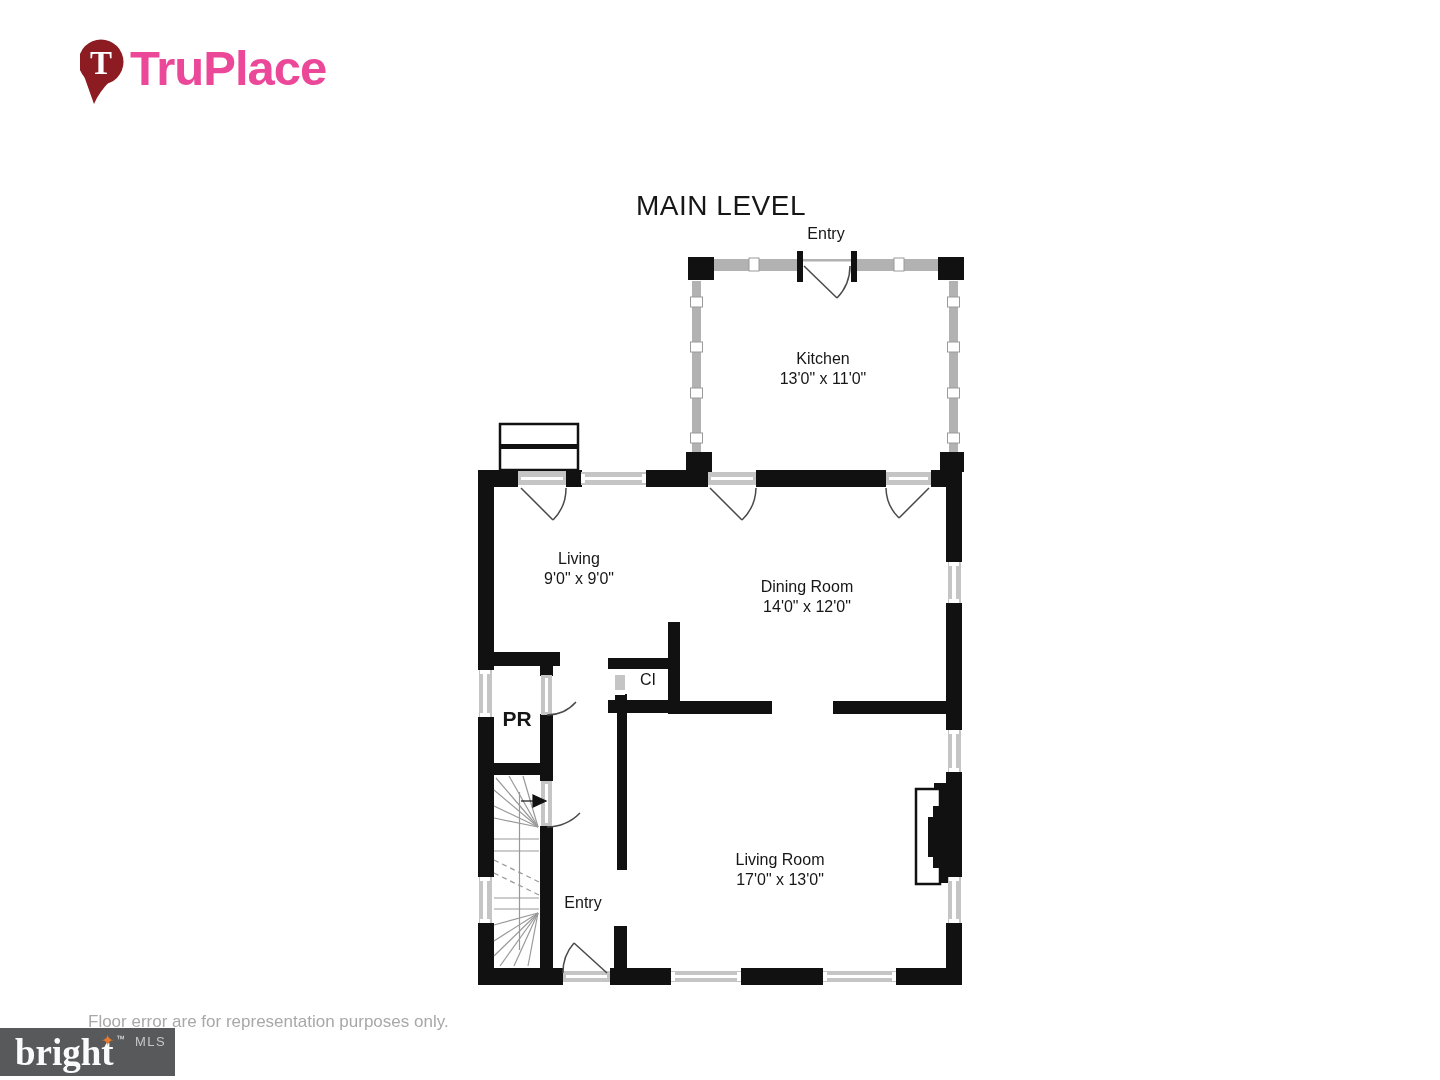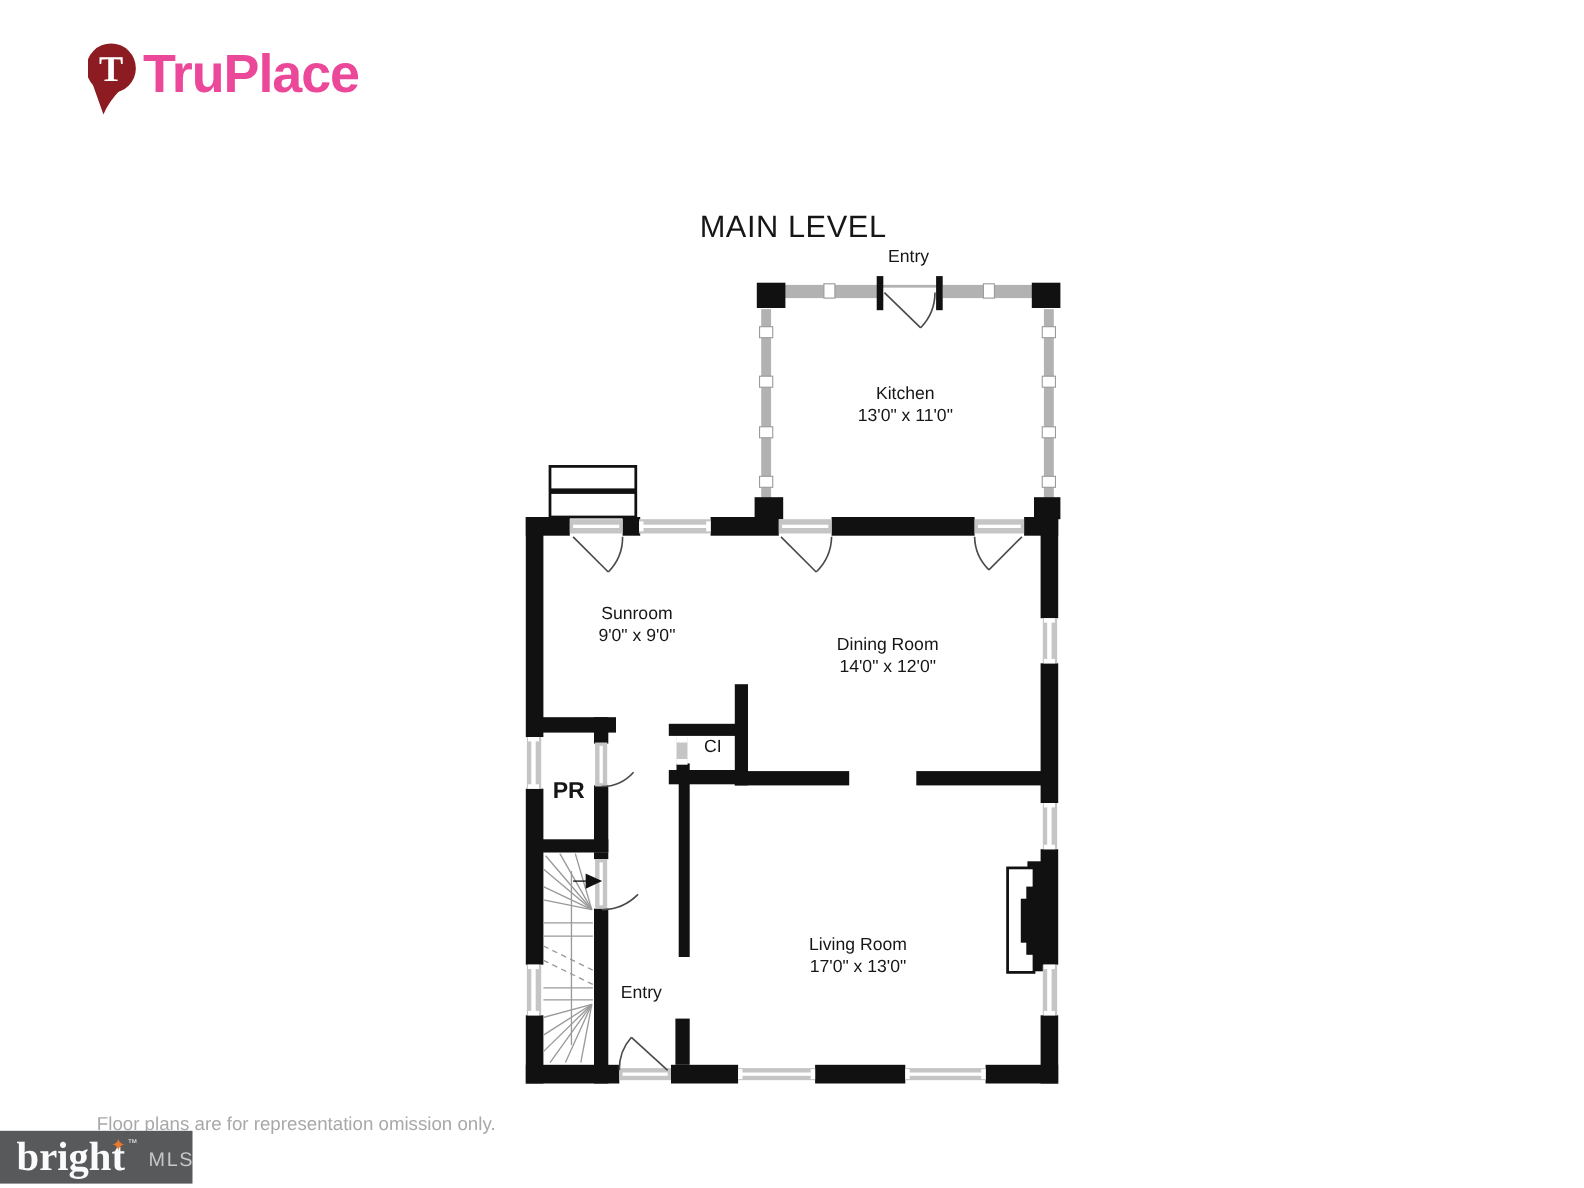--- a/index.html
+++ b/index.html
@@ -28,21 +28,21 @@
   .bright-box{
     position:absolute;left:0;top:1028px;width:175px;height:48px;background:#58595b;
   }
   .bright-word{
     position:absolute;left:15px;top:3px;font-family:"Liberation Serif",serif;
     font-size:37px;font-weight:600;color:#fbfbfb;letter-spacing:0;
   }
   .bright-star{position:absolute;left:101px;top:3px;color:#e87a2d;font-size:16px;}
   .bright-tm{position:absolute;left:116px;top:6px;color:#e9e9e9;font-size:9px;}
   .bright-mls{
-    position:absolute;left:135px;top:16px;color:#c6c7c9;font-size:18px;letter-spacing:1.5px;text-align:right;
+    position:absolute;left:135px;top:6px;color:#c6c7c9;font-size:13px;letter-spacing:1.5px;text-align:right;
   }
 </style>
 </head>
 <body>
 
 <div class="page">
 
   <div class="truplace">
     <svg width="46" height="72" viewBox="82 36 46 72">
       <circle cx="103" cy="62" r="22.5" fill="var(--truplace-red,#8c1b22)"></circle>
@@ -242,39 +242,39 @@
 
   <div class="lbl title" style="left:721px;top:196px;">MAIN LEVEL</div>
   <div class="lbl" style="left:826px;top:224px;">Entry</div>
 
   <div class="lbl" style="left:823px;top:349px;">
     <div>Kitchen</div>
     <div>13'0" x 11'0"</div>
   </div>
 
   <div class="lbl" style="left:579px;top:549px;">
-    <div>Sunroom</div>
+    <div>Living</div>
     <div>9'0" x 9'0"</div>
   </div>
 
   <div class="lbl" style="left:807px;top:577px;text-align:center;">
     <div>Dining Room</div>
     <div>14'0" x 12'0"</div>
   </div>
 
   <div class="lbl" style="left:780px;top:850px;">
     <div>Living Room</div>
     <div>17'0" x 13'0"</div>
   </div>
 
   <div class="lbl" style="left:648px;top:670px;">CI</div>
   <div class="lbl" style="left:517px;top:709px;font-size:21px;font-weight:bold;">PR</div>
   <div class="lbl" style="left:583px;top:893px;">Entry</div>
 
-  <div class="disclaimer" style="left:88px;top:1013px;">Floor plans are for representation omission only.</div>
+  <div class="disclaimer" style="left:88px;top:1013px;">Floor error are for representation purposes only.</div>
 
   <div class="bright-box">
     <span class="bright-word">bright</span>
     <span class="bright-star">✦</span>
     <span class="bright-tm">™</span>
     <span class="bright-mls">MLS</span>
   </div>
 
 </div>
 

